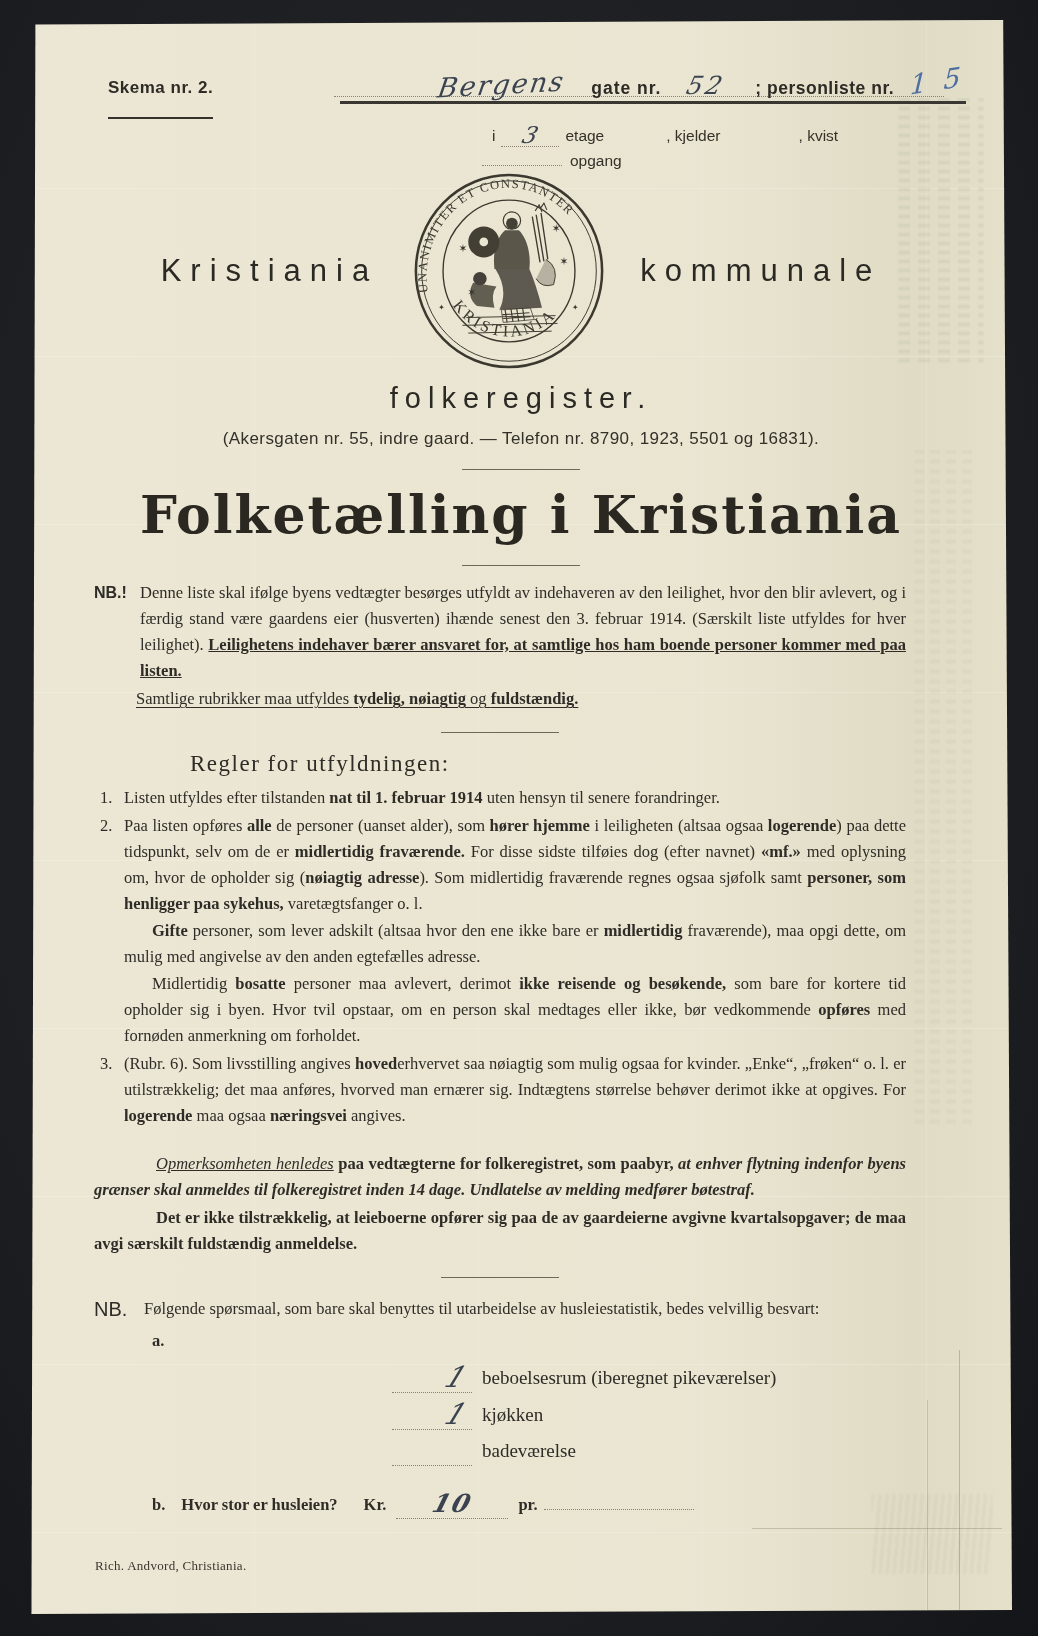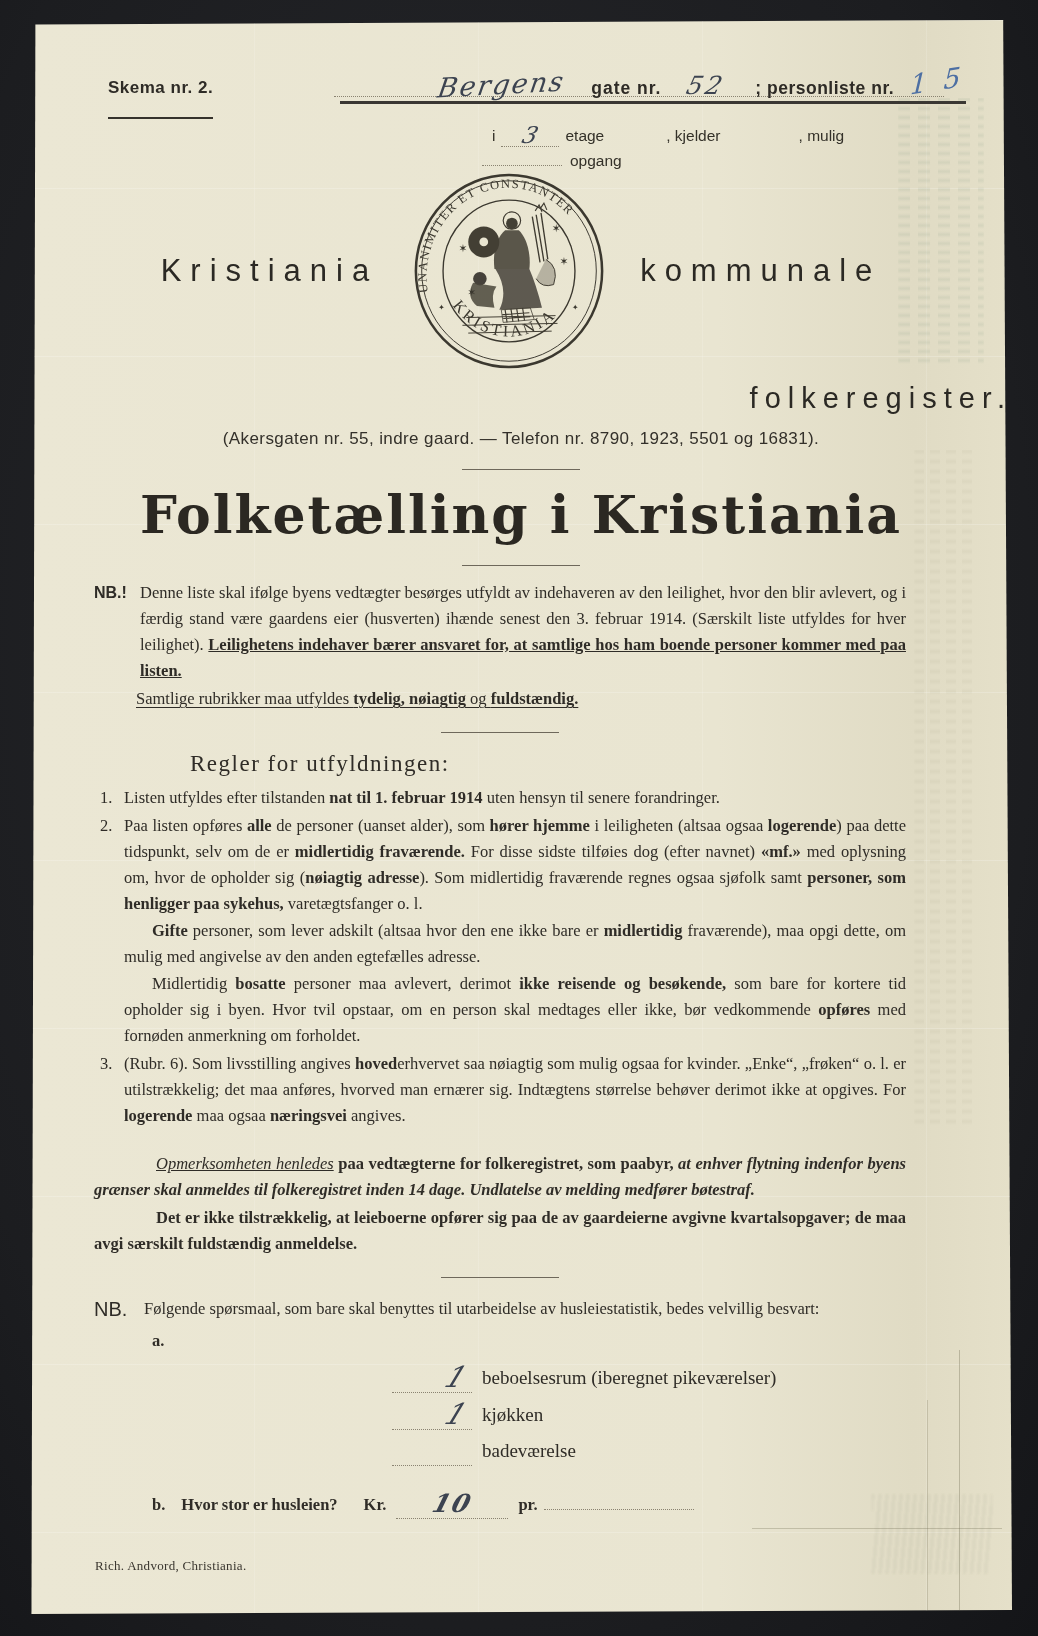--- a/index.html
+++ b/index.html
@@ -36,21 +36,21 @@
   .slot-floor{width:58px;margin:0 6px;}
   .hw-floor{font-size:23px;transform:skewX(-16deg);display:inline-block;position:relative;top:2px;}
   .lbl-sp{margin-left:62px;}
   .lbl-sp2{margin-left:78px;}
   .opgang-row{position:absolute;left:452px;top:132px;display:flex;align-items:baseline;font:15.5px "Liberation Sans",sans-serif;color:#343129;}
   .slot-opgang{width:80px;margin-right:8px;}
   
   .org-row{display:flex;justify-content:center;align-items:center;gap:34px;margin-top:150px;height:202px;}
   .org-name{font-family:"Liberation Sans",sans-serif;font-size:31px;color:#2b2924;letter-spacing:9px;}
   .seal{flex:0 0 auto;}
-  .org-sub{text-align:right;font-family:"Liberation Sans",sans-serif;font-size:29px;letter-spacing:7px;color:#2b2924;margin-top:10px;}
+  .org-sub{text-align:center;font-family:"Liberation Sans",sans-serif;font-size:29px;letter-spacing:7px;color:#2b2924;margin-top:10px;}
   .address-line{text-align:center;font-family:"Liberation Sans",sans-serif;font-size:17px;color:#33302a;margin-top:14px;letter-spacing:0.4px;}
   .rule-short{width:118px;border:0;border-top:1px solid #6e685b;margin:20px auto 14px auto;}
   .main-title{text-align:center;font-family:"DejaVu Serif",serif;font-weight:bold;font-size:52px;color:#2b2822;letter-spacing:2px;margin:14px 0 0 0;}
   .date-line{text-align:center;font-family:"DejaVu Serif",serif;font-weight:bold;font-size:33px;color:#2b2822;letter-spacing:1px;margin:16px 0 0 0;}
   
   .bodytext{margin:0 106px 0 64px;font-size:16.5px;line-height:26px;color:#2f2c27;text-align:justify;}
   .b{font-weight:bold;} .i{font-style:italic;} .u{text-decoration:underline;}
   .nb-block{display:flex;margin-top:7px;}
   .nb-label{flex:0 0 46px;font-weight:bold;font-family:"Liberation Sans",sans-serif;font-size:16px;}
   .nb-body{flex:1;}
@@ -116,21 +116,21 @@
         <span class="pers-label">; personliste nr.</span>
         <span class="hw hw-pers">1 5</span>
       </div>
     </div>
 
     <div class="etage-row">
       <span>i</span>
       <span class="slot slot-floor"><span class="hw hw-floor">3</span></span>
       <span>etage</span>
       <span class="lbl-sp">, kjelder</span>
-      <span class="lbl-sp2">, mulig</span>
+      <span class="lbl-sp2">, kvist</span>
     </div>
 
     <div class="opgang-row">
       <span class="slot slot-opgang"></span>
       <span>opgang</span>
     </div>
   </div>
 
   <div class="org-row">
     <span class="org-name">Kristiania</span>

